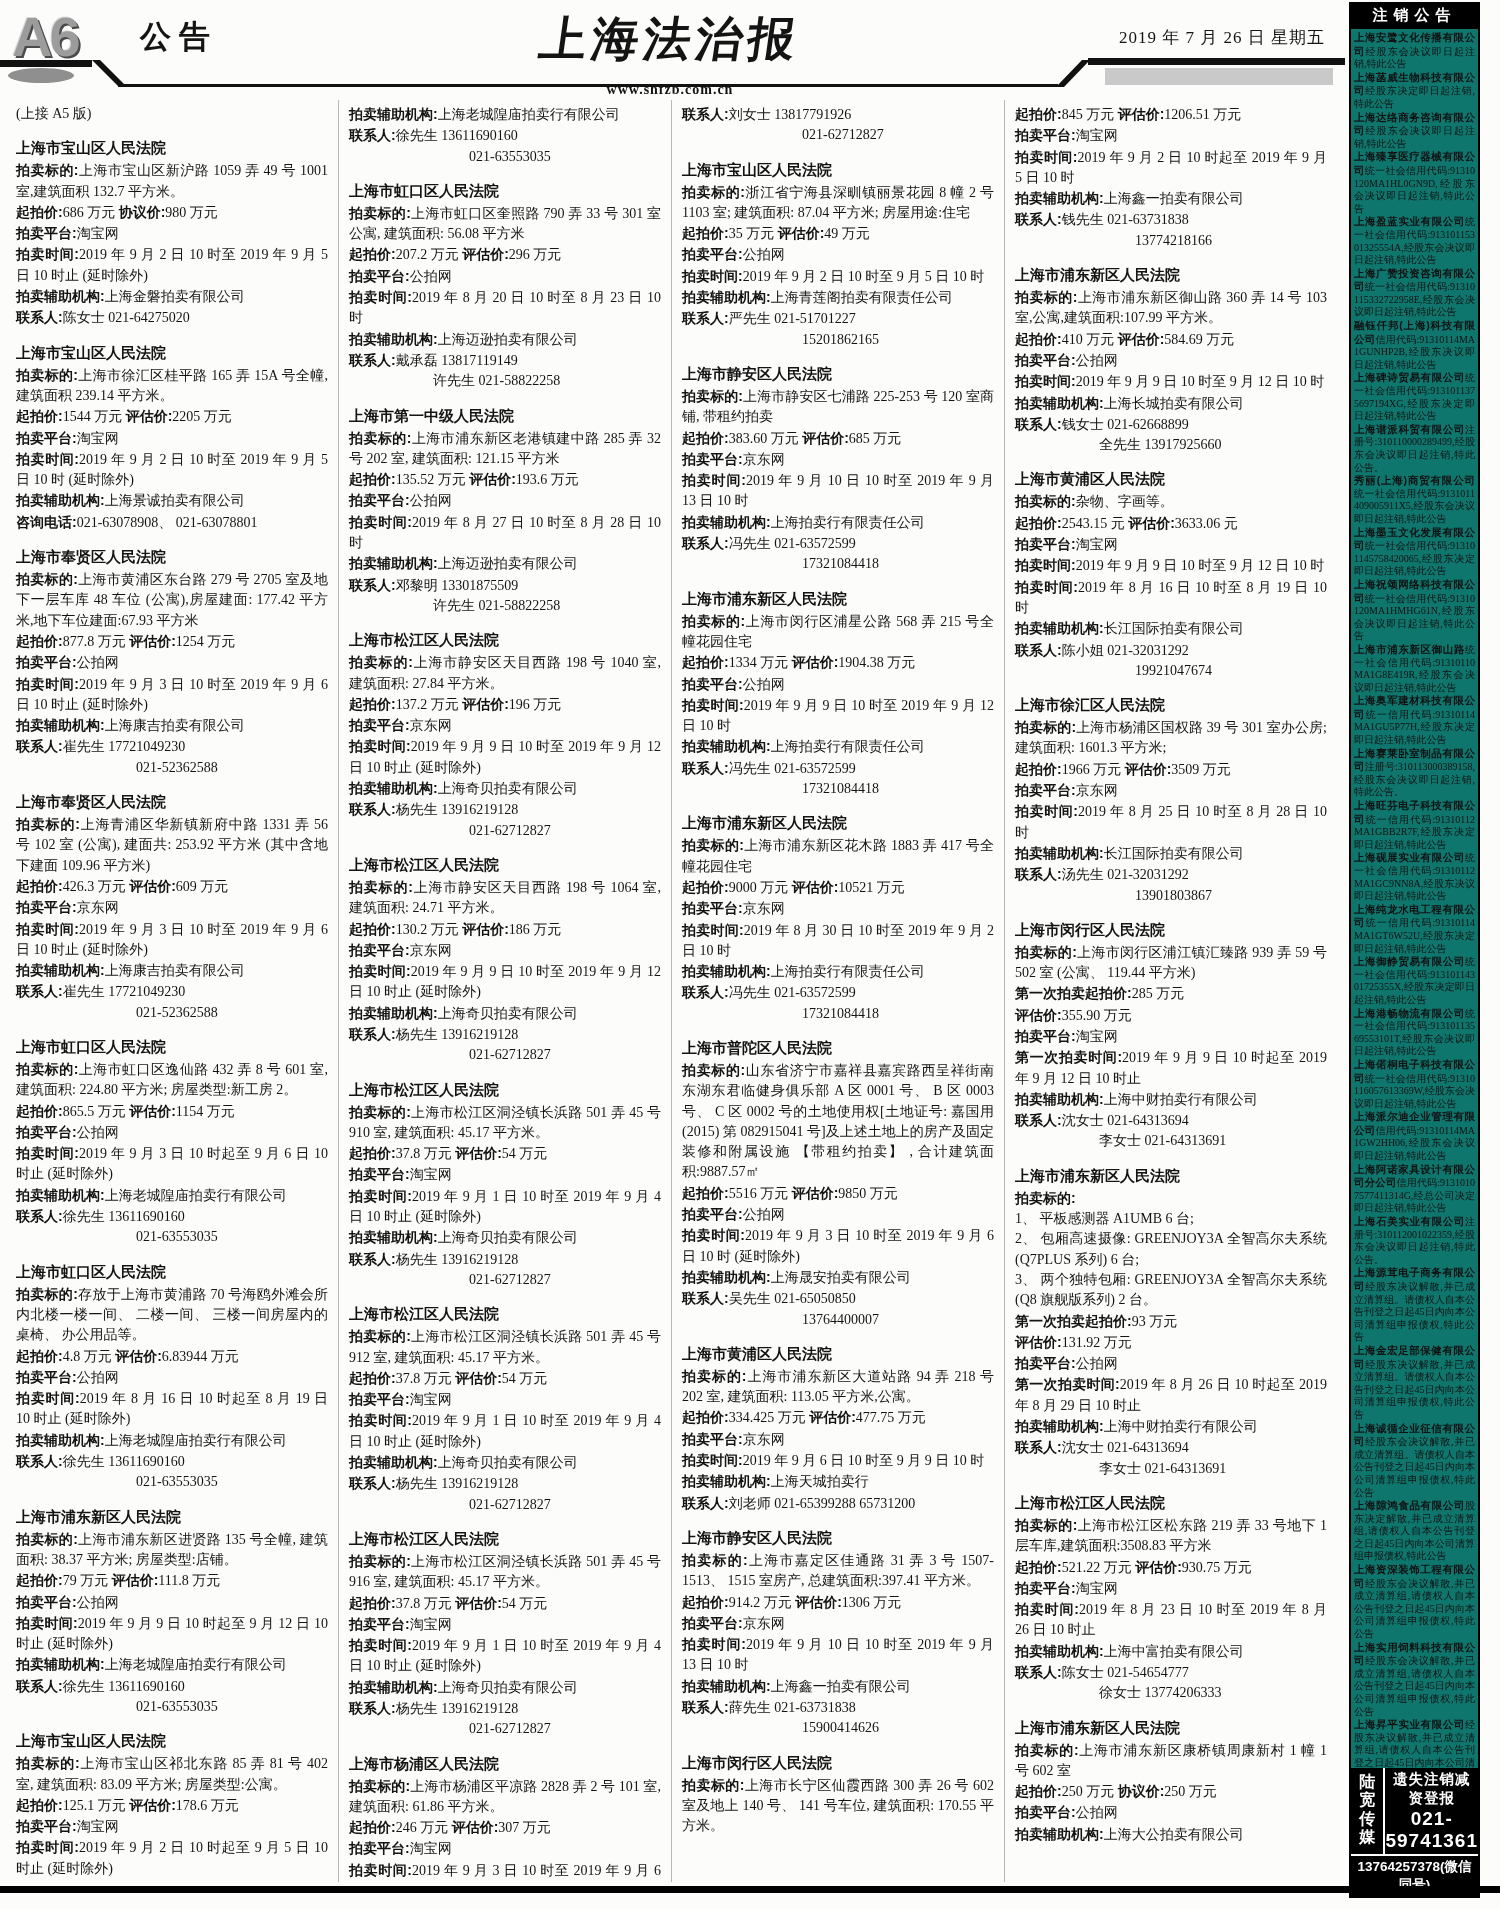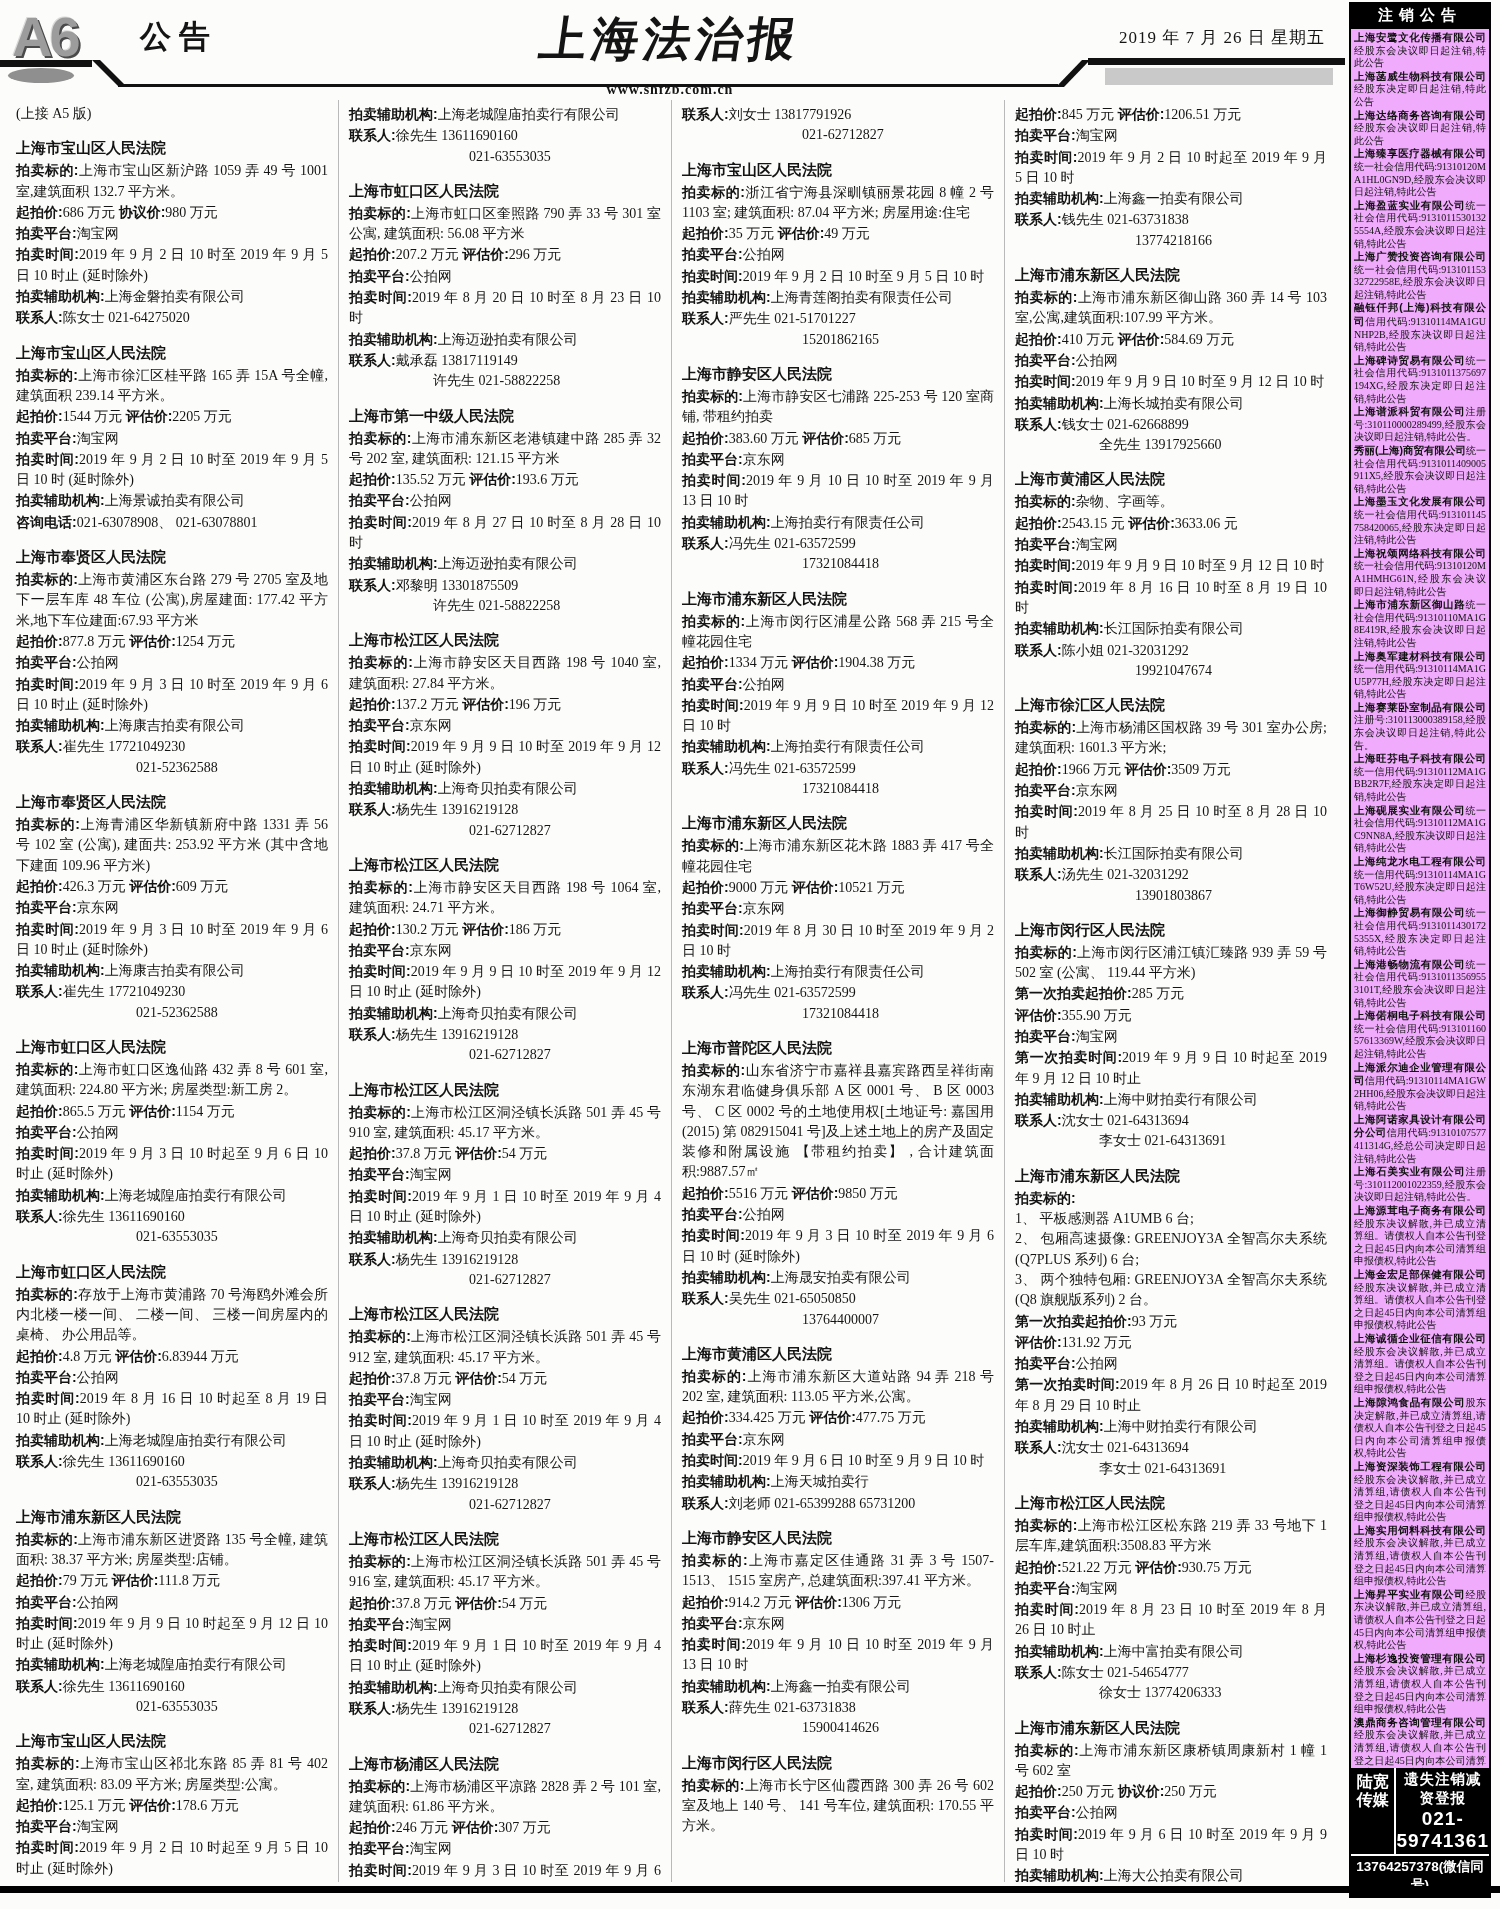--- a/index.html
+++ b/index.html
@@ -35,22 +35,22 @@
   }
   .col:last-child{border-right:none;}
   .block{margin-bottom:15px;}
   .court{font-family:"Liberation Sans", sans-serif;font-weight:700;font-size:15px;margin:0 0 2px 0;}
   .row{margin:0;font-size:14px;line-height:1.45;text-align:justify;}
   .row .lbl{font-family:"Liberation Sans", sans-serif;font-weight:700;}
   .row.center{text-align:left;padding-left:120px;}
   .row.indent{text-align:left;padding-left:84px;}
   
   .sidebar{
-    position:absolute;left:1349px;top:2px;width:142px;height:1896px;
-    border:2px solid #000;box-sizing:border-box;background:#f0abfc;
+    position:absolute;left:1349px;top:2px;width:131px;height:1896px;
+    border:2px solid #000;box-sizing:border-box;background:#0f766e;
   }
   .sidebar-title{
     background:#000;color:#fff;text-align:center;
     font-family:"Liberation Sans", sans-serif;font-weight:700;font-size:15px;
     letter-spacing:6px;padding:2px 0;border-bottom:2px solid #000;
   }
   .dereg-list{padding:2px 3px 0 3px;height:1766px;overflow:hidden;}
   .dereg{margin:0;font-size:10px;line-height:1.26;text-align:justify;word-break:break-all;color:#111;}
   .dereg b{font-family:"Liberation Sans", sans-serif;font-size:10.5px;}
   .ad{position:absolute;left:0;bottom:0;width:100%;background:#000;color:#fff;}
@@ -407,21 +407,20 @@
           <p class="row"><span class="lbl">拍卖时间:</span><span>2019 年 8 月 23 日 10 时至 2019 年 8 月 26 日 10 时止</span></p>
           <p class="row"><span class="lbl">拍卖辅助机构:</span><span>上海中富拍卖有限公司</span></p>
           <p class="row"><span class="lbl">联系人:</span><span>陈女士  021-54654777</span></p>
           <p class="row indent"><span>徐女士  13774206333</span></p>
         </div>
         <div class="block">
           <div class="court">上海市浦东新区人民法院</div>
           <p class="row"><span class="lbl">拍卖标的:</span><span>上海市浦东新区康桥镇周康新村 1 幢 1 号 602 室</span></p>
           <p class="row"><span class="lbl">起拍价:</span><span>250 万元  </span><span class="lbl">协议价:</span><span>250 万元</span></p>
           <p class="row"><span class="lbl">拍卖平台:</span><span>公拍网</span></p>
-          <p class="row"><span class="lbl">拍卖时间:</span><span>2019 年 9 月 6 日 10 时至 2019 年 9 月 9 日 10 时</span></p>
           <p class="row"><span class="lbl">拍卖辅助机构:</span><span>上海大公拍卖有限公司</span></p>
         </div>
       </div>
     </div>
 </div>
 
 <div class="sidebar">
   <div class="sidebar-title">注销公告</div>
   <div class="dereg-list">
       <p class="dereg"><b>上海安鹭文化传播有限公司</b>经股东会决议即日起注销,特此公告</p>

